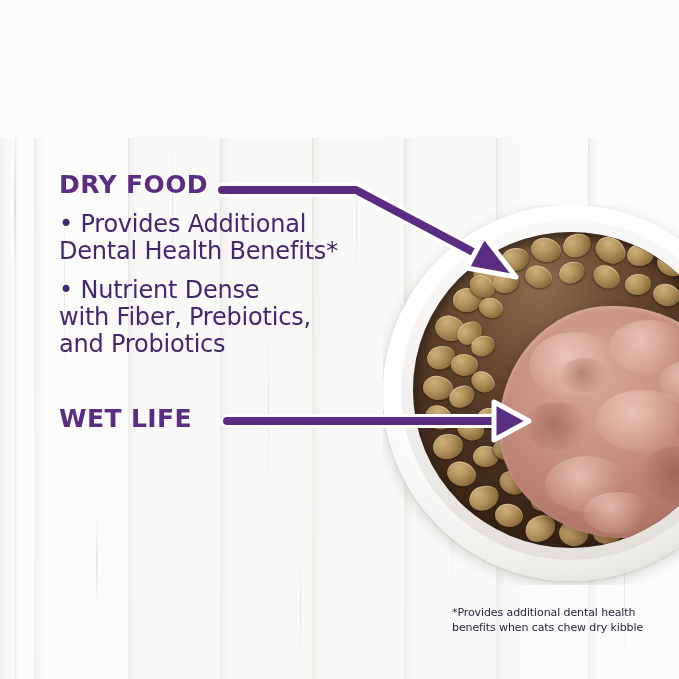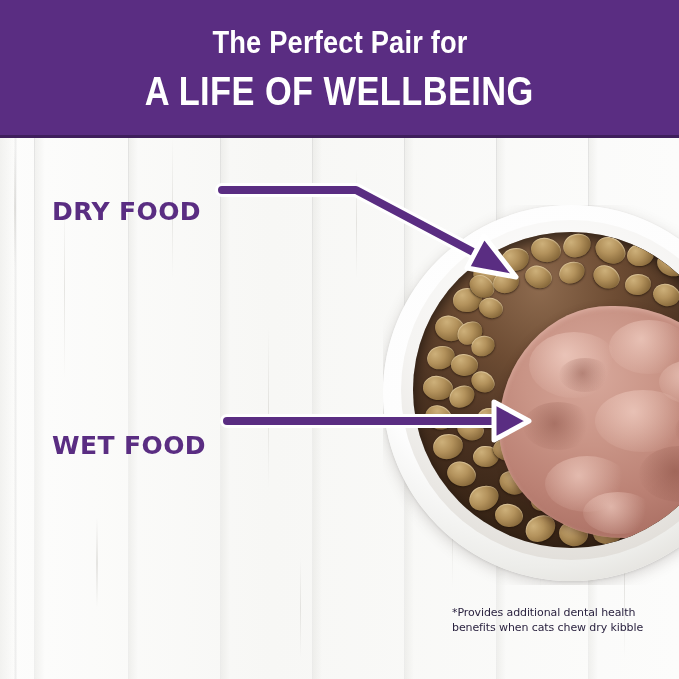--- a/index.html
+++ b/index.html
@@ -128,23 +128,22 @@
   .wet-tex{
     position:absolute;border-radius:50%;
     background:radial-gradient(circle at 40% 35%, rgba(255,226,215,.55), rgba(150,90,78,0) 70%);
   }
   .wet-tex.dark{
     background:radial-gradient(circle at 45% 45%, rgba(128,70,58,.45), rgba(128,70,58,0) 70%);
   }
 
   
   .section{
-    position:absolute;left:52px;
+    position:absolute;left:59px;
     color:#5a2d82;
-    margin-top:27px;
   }
   .sec-title{
     font-family:"DejaVu Sans","Liberation Sans", sans-serif;
     font-weight:bold;
     font-size:25px;
     letter-spacing:.4px;
     color:#5a2d82;
     line-height:1;
     white-space:nowrap;
   }
@@ -286,44 +285,47 @@
         <div class="wet-tex dark" style="left:60px;top:52px;width:52px;height:34px;"></div>
         <div class="wet-tex" style="left:160px;top:54px;width:64px;height:44px;"></div>
         <div class="wet-tex dark" style="left:176px;top:104px;width:56px;height:40px;"></div>
         <div class="wet-tex" style="left:84px;top:186px;width:70px;height:42px;"></div>
       </div>
     </div>
   </div>
 
   <div class="section" style="top:172px;">
     <div class="sec-title">DRY FOOD</div>
+    <div class="bullets">
+      <span class="bullet">• Provides Additional
+Dental Health Benefits*</span>
+      <span class="bullet">• Nutrient Dense
+with Fiber, Prebiotics,
+and Probiotics</span>
+    </div>
   </div>
 
   <div class="section" style="top:406px;">
-    <div class="sec-title">WET FOOD</div>
+    <div class="sec-title">WET LIFE</div>
     <div class="bullets">
     </div>
   </div>
 
   <svg class="arrow-svg" viewBox="0 0 679 679">
 
     <g>
       <path d="M 222 190 L 356 190 L 492 262" fill="none" stroke="#ffffff" stroke-width="14" stroke-linecap="round" stroke-linejoin="round"></path>
       <path d="M 222 190 L 356 190 L 492 262" fill="none" stroke="#5a2d82" stroke-width="8" stroke-linecap="round" stroke-linejoin="round"></path>
       <path d="M 516 277 L 467 268 L 484 236 Z" fill="#5a2d82" stroke="#ffffff" stroke-width="5" stroke-linejoin="round"></path>
     </g>
 
     <g>
       <path d="M 227 421 L 500 421" fill="none" stroke="#ffffff" stroke-width="14" stroke-linecap="round"></path>
       <path d="M 227 421 L 500 421" fill="none" stroke="#5a2d82" stroke-width="8" stroke-linecap="round"></path>
       <path d="M 529 421 L 494 402 L 494 440 Z" fill="#5a2d82" stroke="#ffffff" stroke-width="5" stroke-linejoin="round"></path>
     </g>
   </svg>
 
-  <div class="header">
-    <div class="title-1">The Perfect Pair for</div>
-    <div class="title-2">A LIFE OF WELLBEING</div>
-  </div>
 
   <div class="footnote">*Provides additional dental health
 benefits when cats chew dry kibble</div>
 
 </div>
 
 </body></html>

